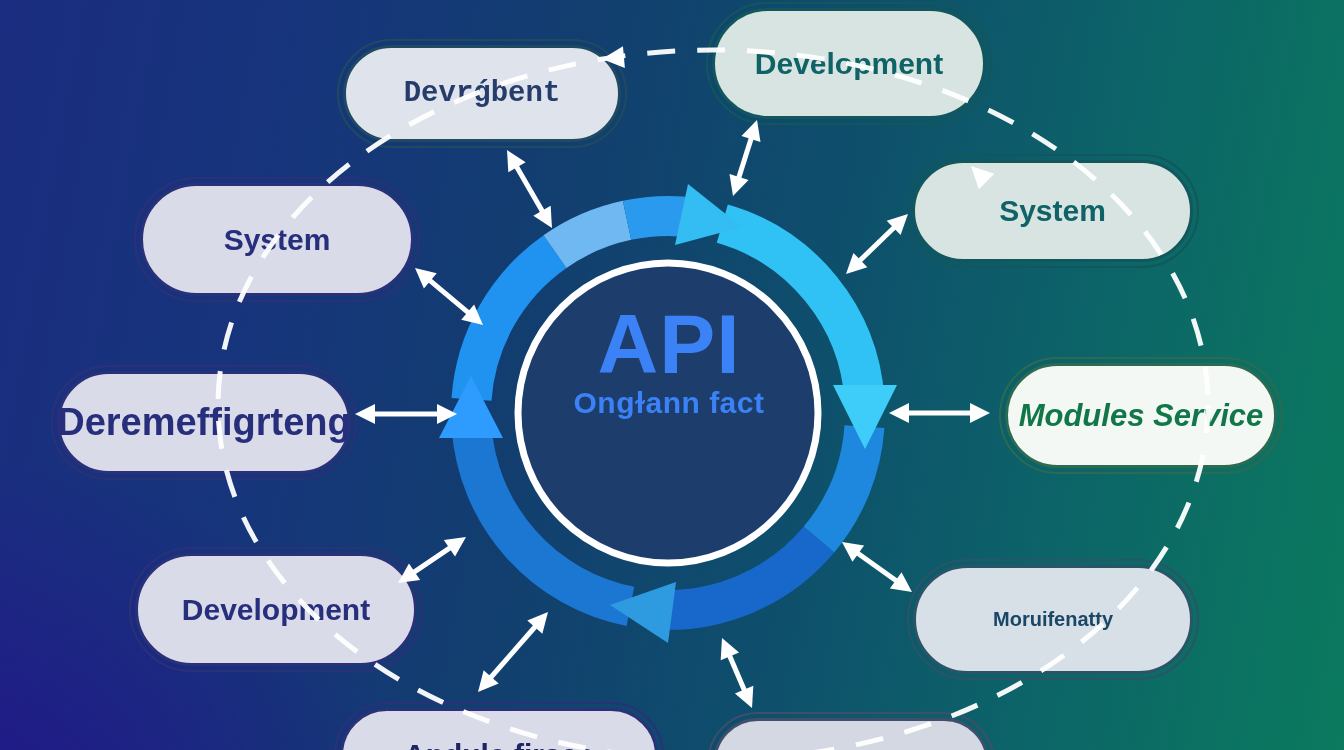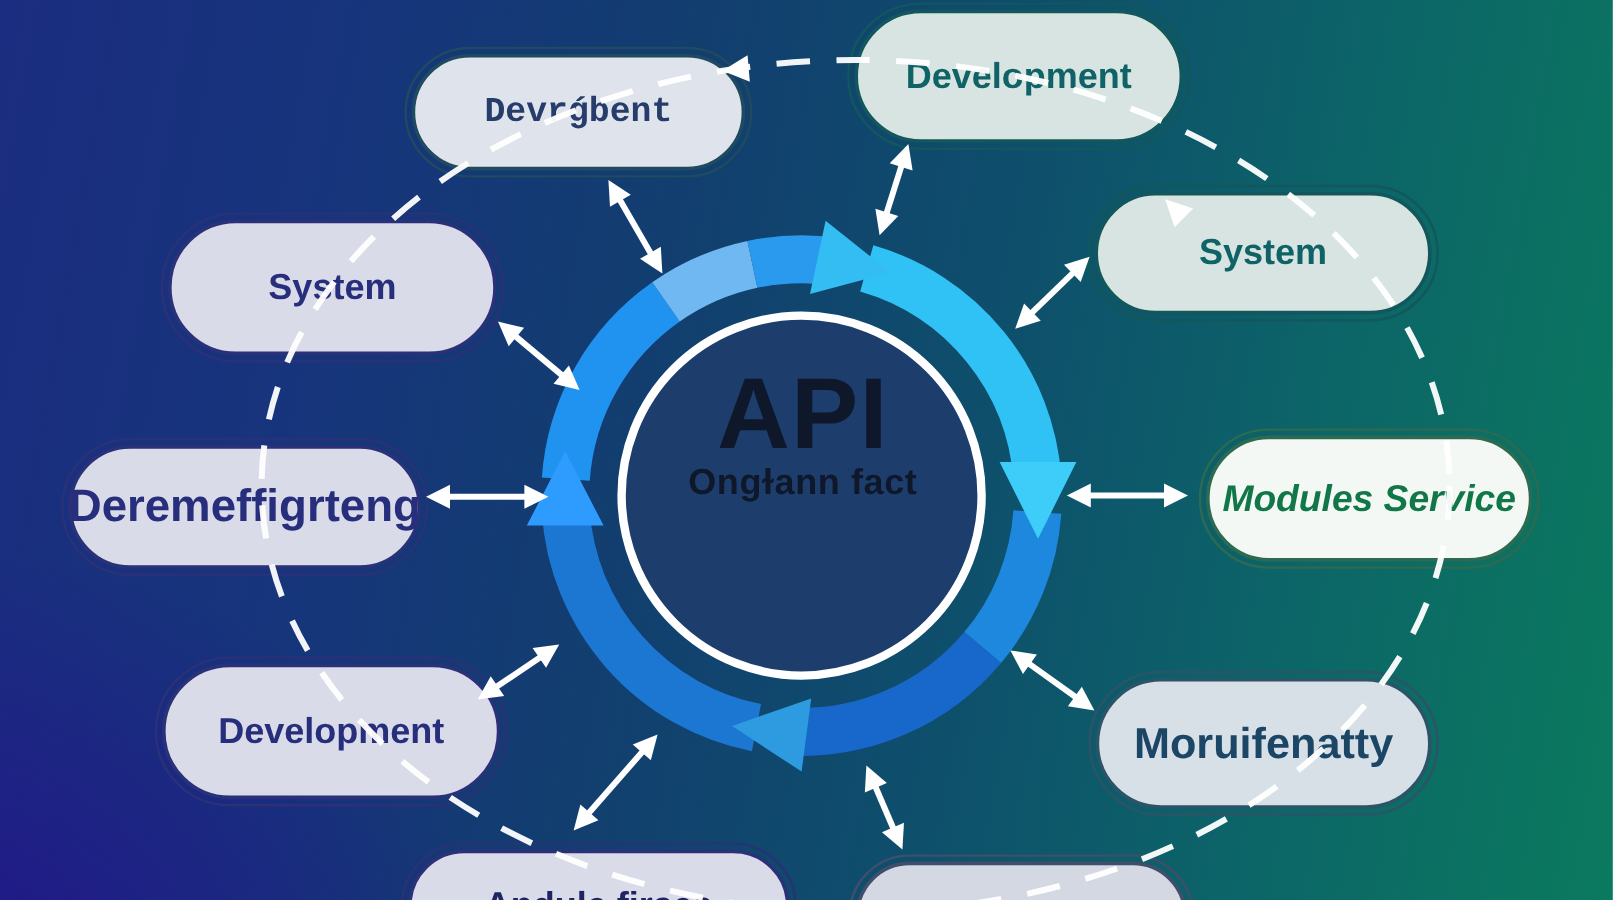--- a/index.html
+++ b/index.html
@@ -8,21 +8,21 @@
     font-family:"Liberation Sans","DejaVu Sans",sans-serif;
     background:
       radial-gradient(ellipse 900px 700px at -5% 112%, rgba(36,16,140,.9), rgba(36,16,140,0) 55%),
       linear-gradient(100deg,#1b2d80 0%,#16357b 22%,#123e6f 40%,#0e4f6c 60%,#0c6468 78%,#0b7a5e 100%);
   }
   svg{position:absolute;left:0;top:0;overflow:visible;}
   #ring-svg{z-index:10;}
   #overlay{z-index:30;pointer-events:none;}
   .center-text{
     position:absolute;left:518px;top:302px;width:302px;z-index:12;
-    text-align:center;color:#0f172a;
+    text-align:center;color:#3b82f6;
   }
   .center-text .api{font-size:84px;font-weight:700;line-height:1;letter-spacing:1px;}
   .center-text .sub{font-size:30px;font-weight:700;letter-spacing:.5px;}
   .pill{
     position:absolute;z-index:20;border-radius:999px;
     display:flex;align-items:center;justify-content:center;
     font-weight:700;
   }
   
   .pill{border:3px solid #000;outline:2px solid #000;outline-offset:4px;}
@@ -33,21 +33,21 @@
   .slate{background:#d7e0e7;border-color:#2b5468;outline-color:#2b5468;color:#1c4666;}
   .slate2{background:#d3d8e2;border-color:#3f4e6a;outline-color:#3f4e6a;color:#2b3a55;}
 
   #p-system-left{left:140px;top:183px;width:268px;height:107px;font-size:30px;}
   #p-deremeffigrteng{left:57px;top:371px;width:288px;height:97px;font-size:38px;}
   #p-development-left{left:135px;top:553px;width:276px;height:107px;font-size:30px;}
   #p-devrgbent{left:343px;top:45px;width:272px;height:91px;font-size:29px;}
   #p-development-top{left:712px;top:8px;width:268px;height:105px;font-size:30px;}
   #p-system-right{left:912px;top:160px;width:275px;height:96px;font-size:30px;}
   #p-modules-service{left:1005px;top:363px;width:266px;height:99px;font-size:31px;}
-  #p-moruifenatty{left:913px;top:565px;width:274px;height:103px;font-size:36px;}
+  #p-moruifenatty{left:913px;top:565px;width:274px;height:103px;font-size:20px;}
   #p-bottom-center{left:713px;top:718px;width:270px;height:84px;font-size:30px;}
   #p-andule-firses{left:340px;top:708px;width:312px;height:88px;font-size:30px;color:#1e2464;}
 </style>
 </head>
 <body>
 
 <svg id="ring-svg" width="1344" height="750" viewBox="0 0 1344 750">
   <g fill="none" stroke-width="40">
     <path d="M 471.5 399.3 A 197 197 0 0 1 555.0 251.6" stroke="#2093f0"></path>
     <path d="M 555.0 251.6 A 197 197 0 0 1 627.0 220.3" stroke="#6fb8f2"></path>

